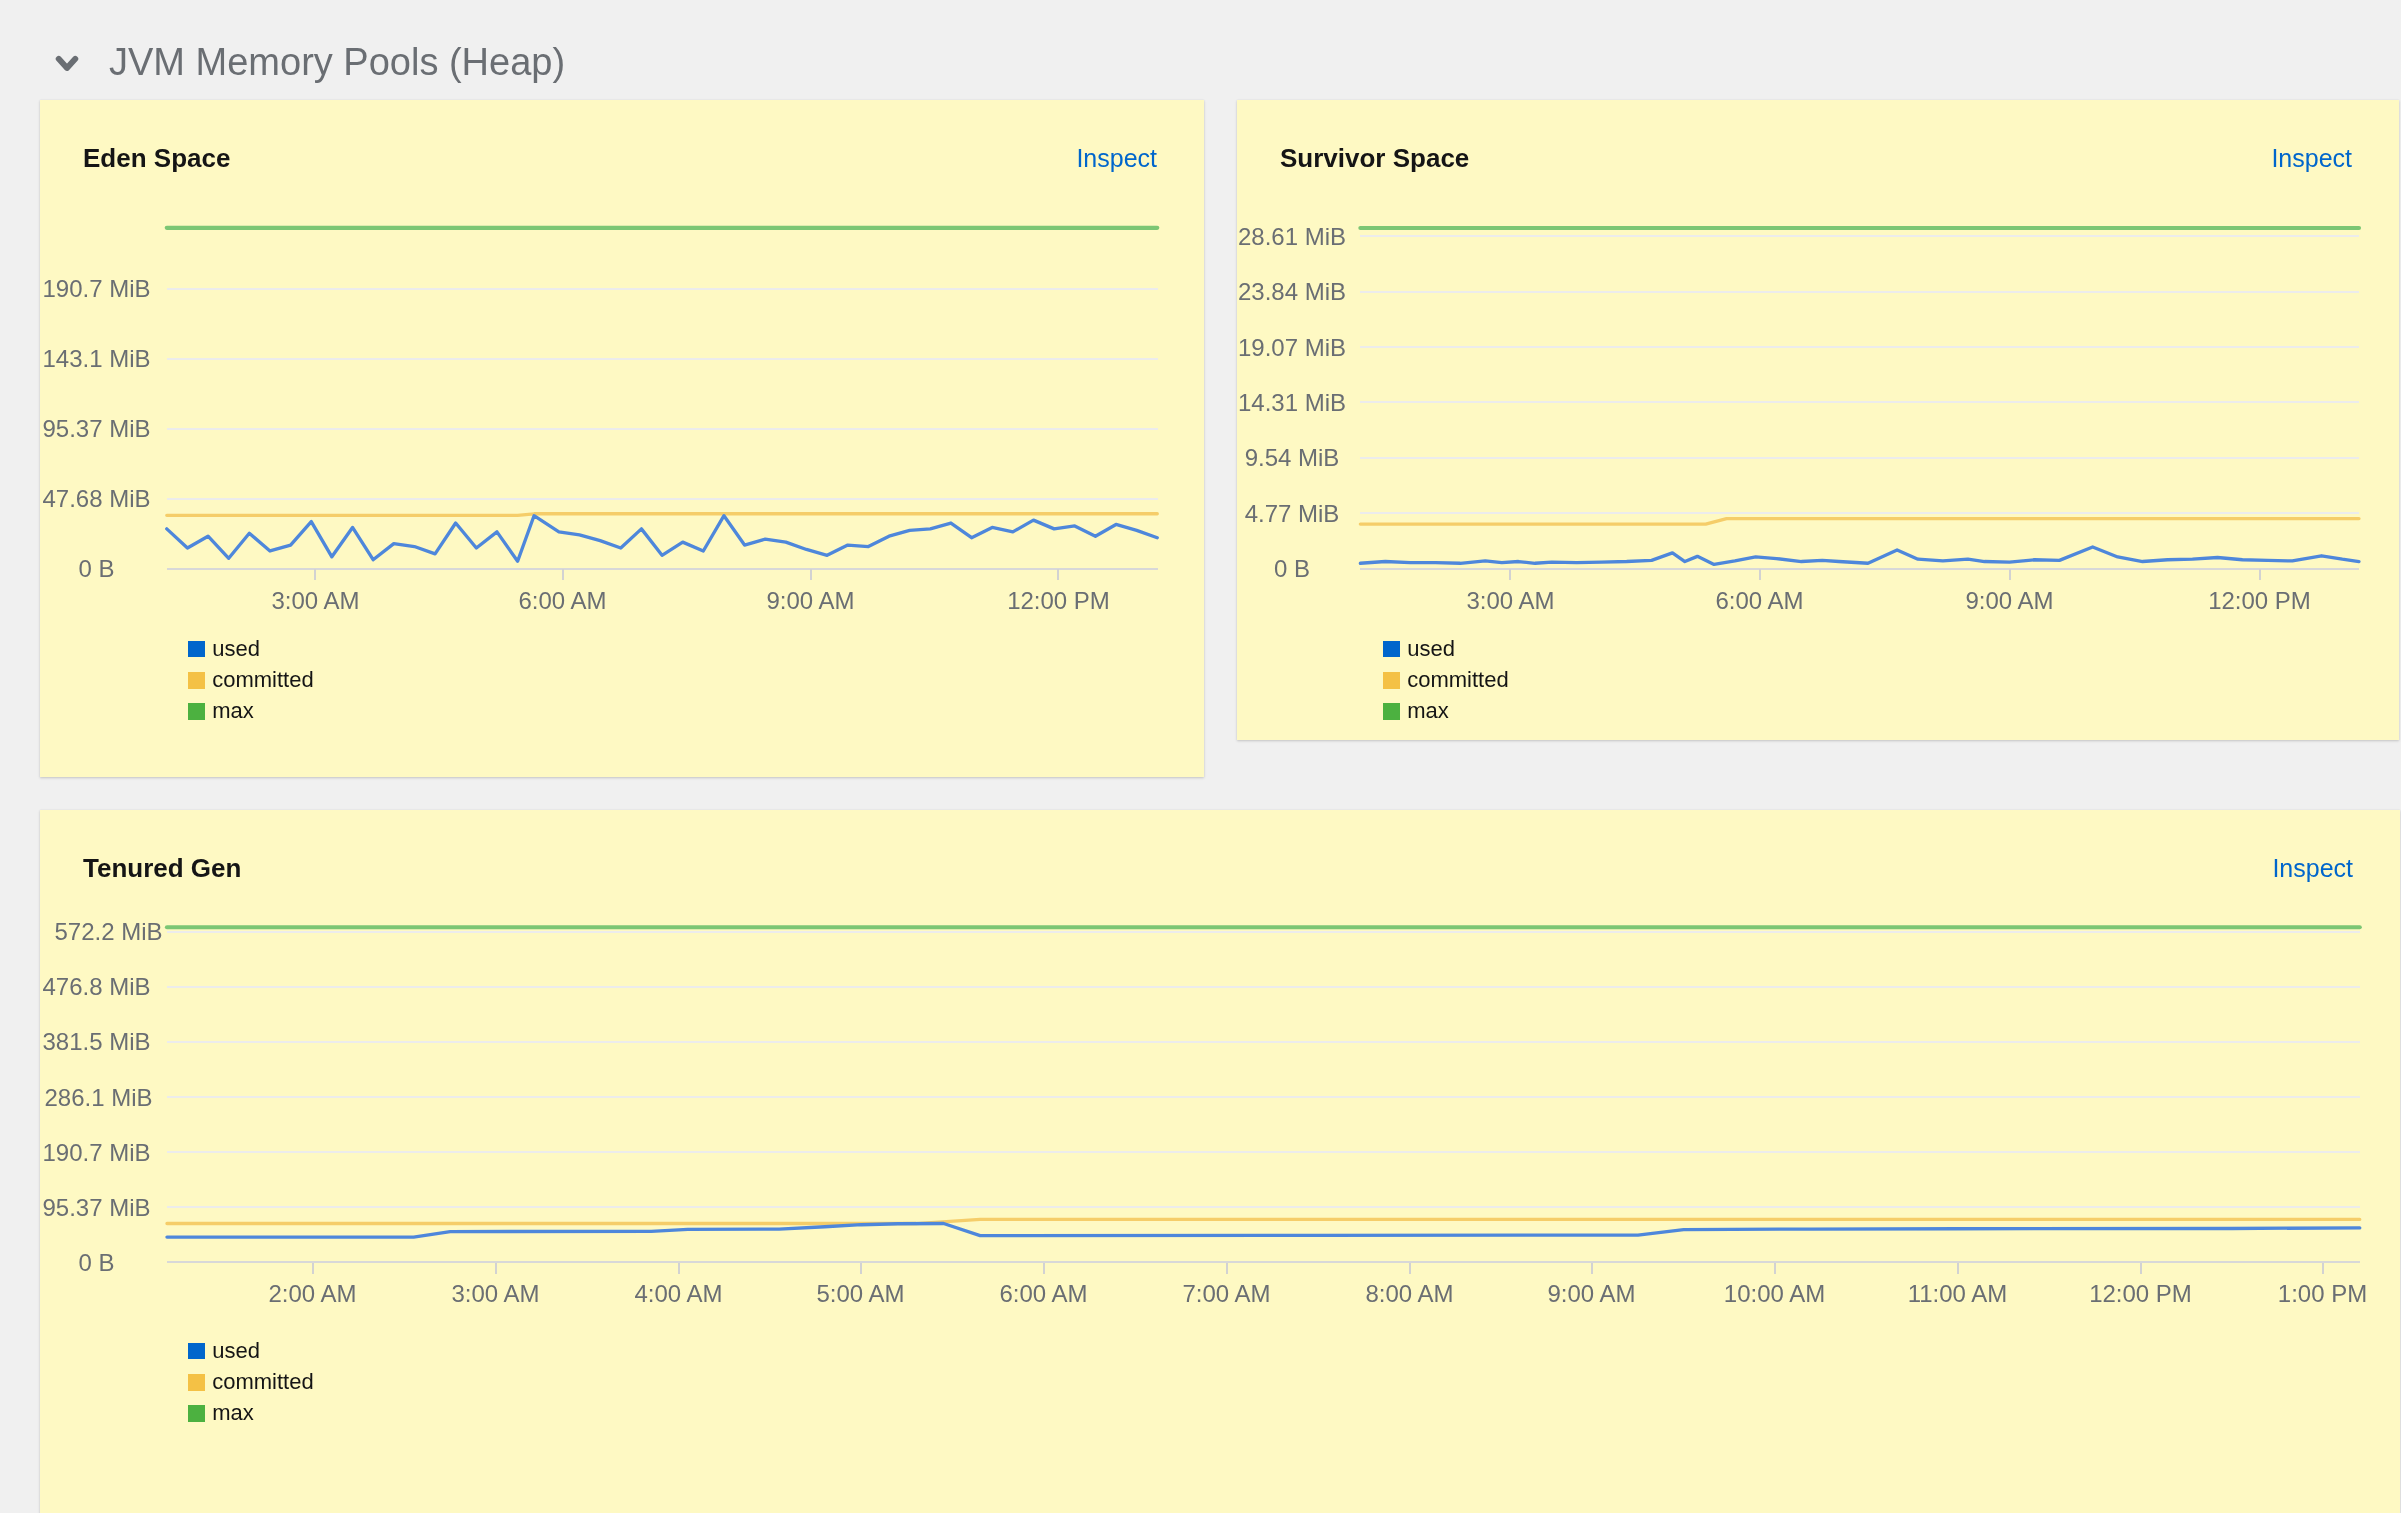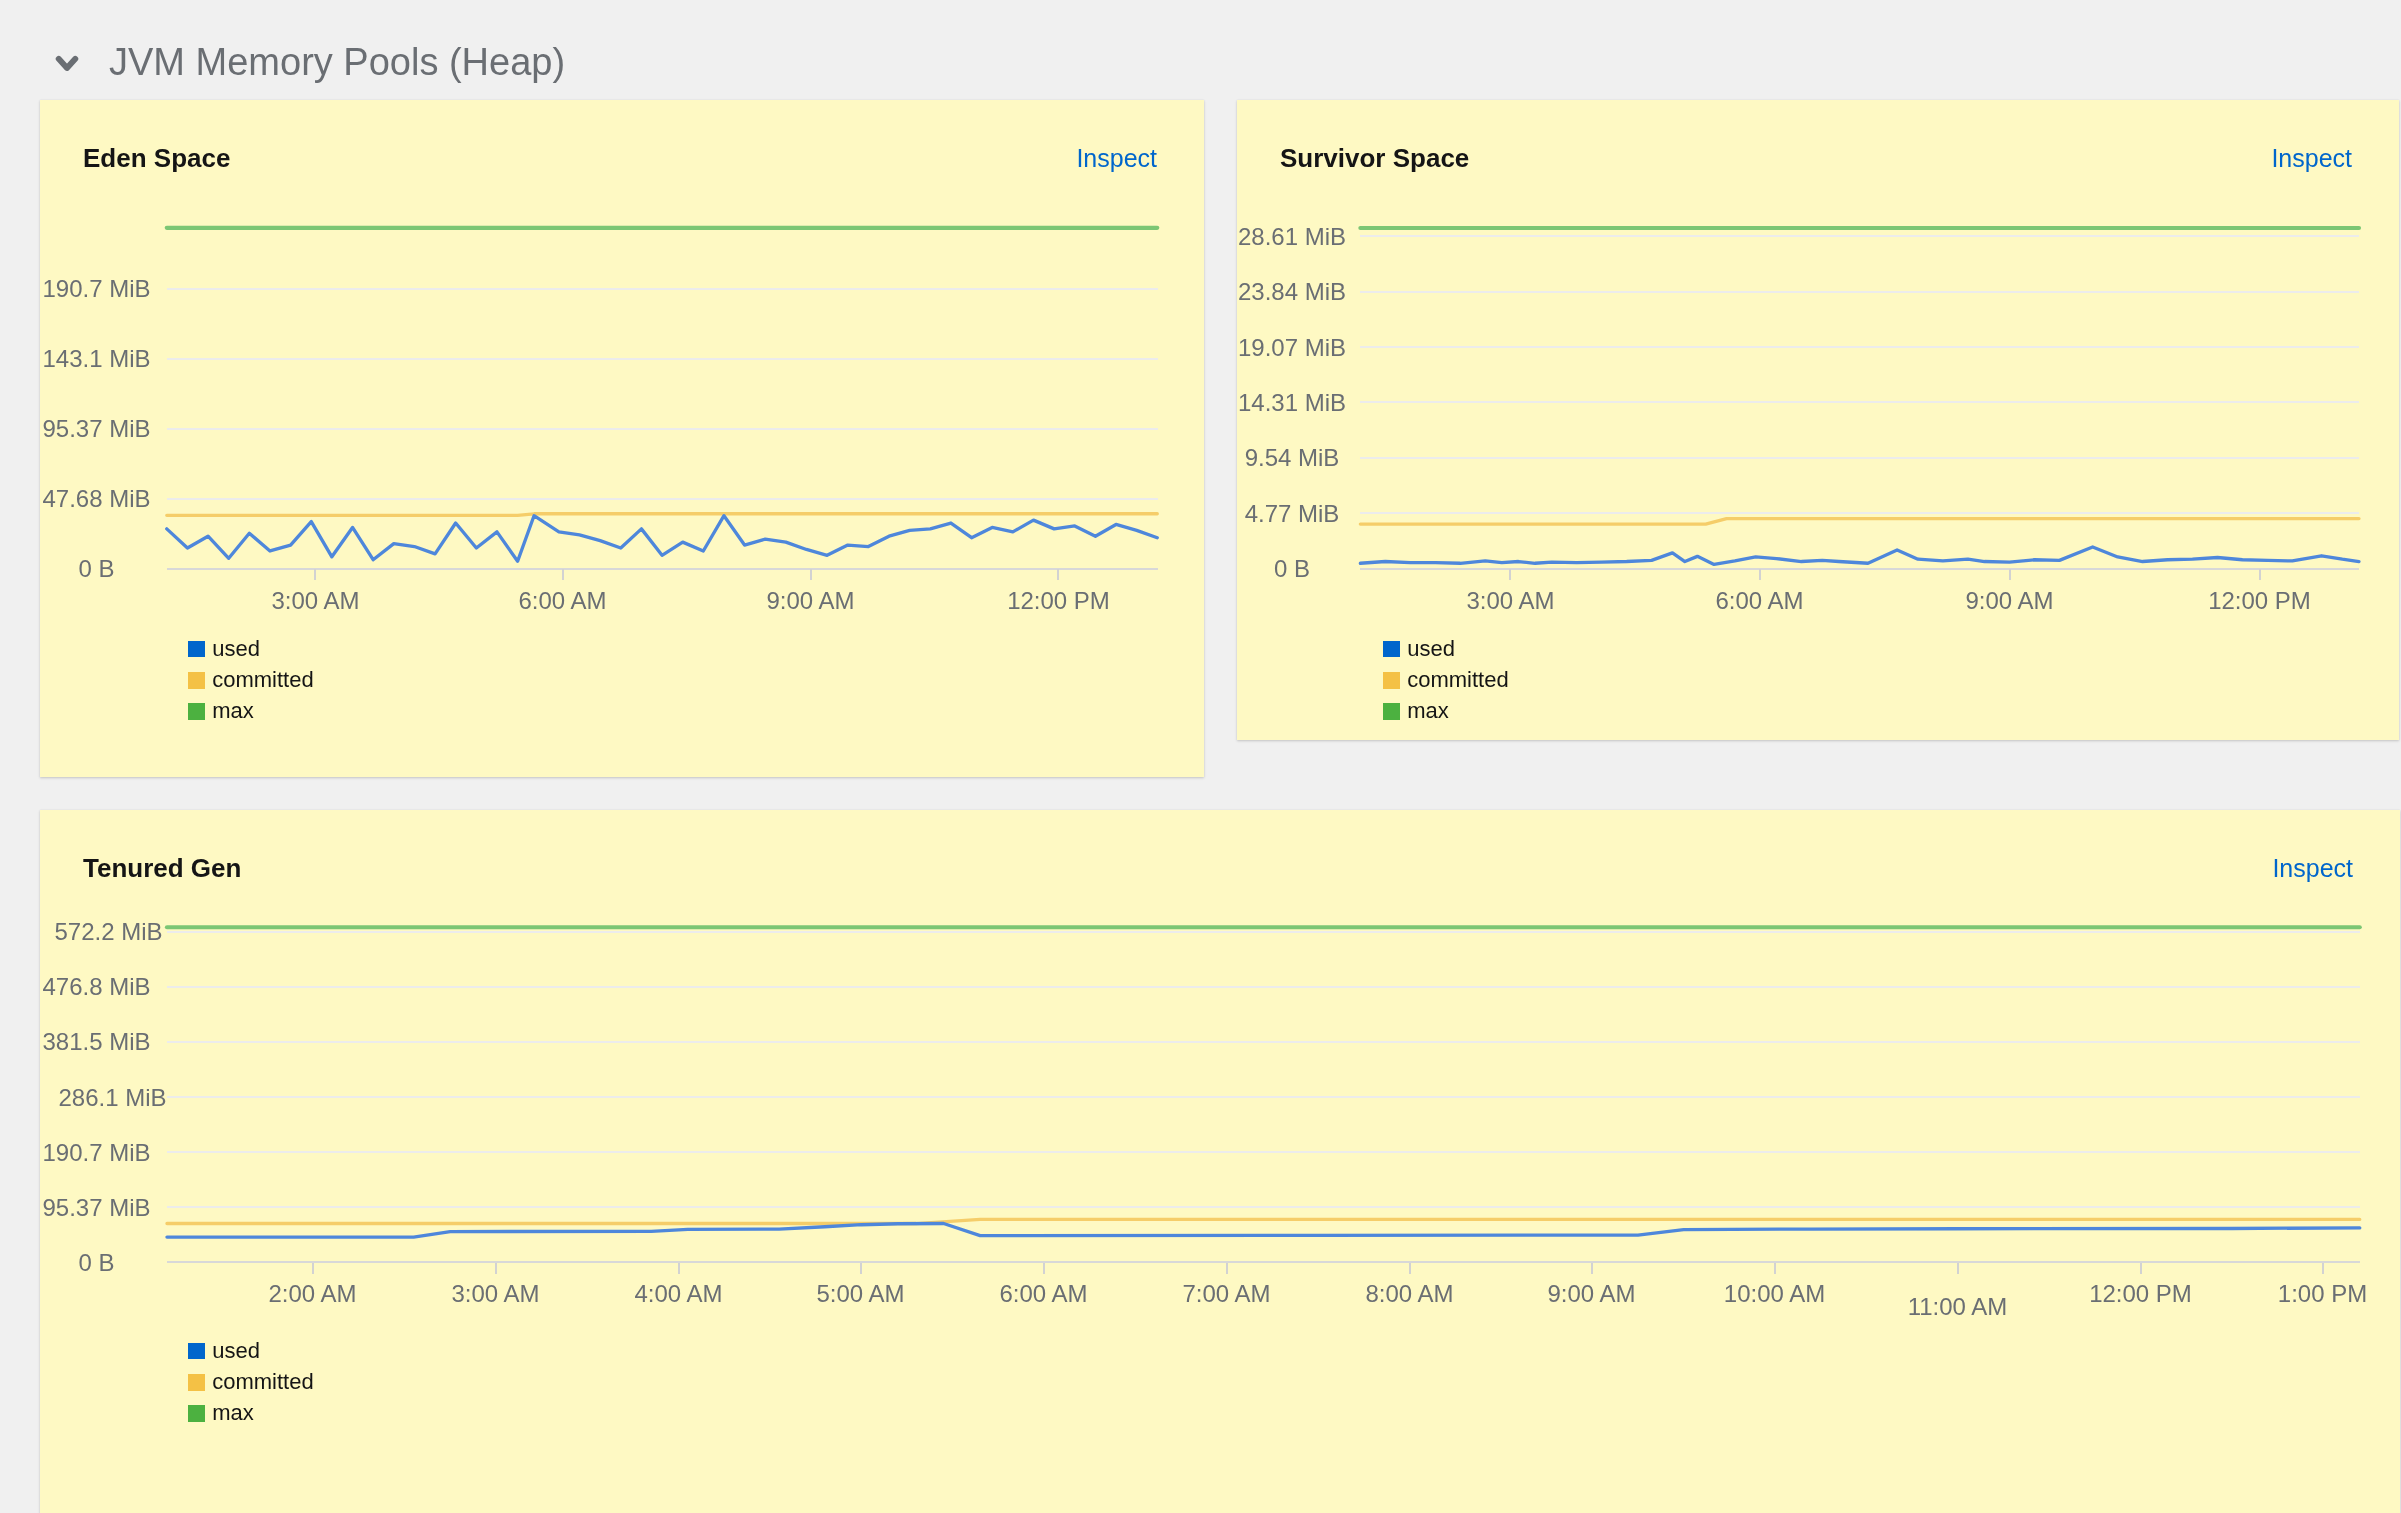--- a/index.html
+++ b/index.html
@@ -163,21 +163,21 @@
     <a class="inspect" href="#">Inspect</a>
   </div>
   <div class="chart-area">
       <div class="gl zero" style="left: 127px; width: 2193px; top: 451px;"></div>
       <div class="ylab" style="left: 0px; width: 113px; top: 439px;">0 B</div>
       <div class="gl" style="left: 127px; width: 2193px; top: 396px;"></div>
       <div class="ylab" style="left: 0px; width: 113px; top: 384px;">95.37 MiB</div>
       <div class="gl" style="left: 127px; width: 2193px; top: 341px;"></div>
       <div class="ylab" style="left: 0px; width: 113px; top: 329px;">190.7 MiB</div>
       <div class="gl" style="left: 127px; width: 2193px; top: 286px;"></div>
-      <div class="ylab" style="left: 16px; width: 113px; top: 274px;">286.1 MiB</div>
+      <div class="ylab" style="left: 2px; width: 113px; top: 274px;">286.1 MiB</div>
       <div class="gl" style="left: 127px; width: 2193px; top: 231px;"></div>
       <div class="ylab" style="left: 0px; width: 113px; top: 218px;">381.5 MiB</div>
       <div class="gl" style="left: 127px; width: 2193px; top: 176px;"></div>
       <div class="ylab" style="left: 0px; width: 113px; top: 163px;">476.8 MiB</div>
       <div class="gl" style="left: 127px; width: 2193px; top: 121px;"></div>
       <div class="ylab" style="left: 12px; width: 113px; top: 108px;">572.2 MiB</div>
       <div class="tk" style="left: 272px; top: 453px;"></div>
       <div class="xlab" style="left: 181px; top: 470px;">2:00 AM</div>
       <div class="tk" style="left: 455px; top: 453px;"></div>
       <div class="xlab" style="left: 364px; top: 470px;">3:00 AM</div>
@@ -189,21 +189,21 @@
       <div class="xlab" style="left: 912px; top: 470px;">6:00 AM</div>
       <div class="tk" style="left: 1186px; top: 453px;"></div>
       <div class="xlab" style="left: 1095px; top: 470px;">7:00 AM</div>
       <div class="tk" style="left: 1369px; top: 453px;"></div>
       <div class="xlab" style="left: 1278px; top: 470px;">8:00 AM</div>
       <div class="tk" style="left: 1551px; top: 453px;"></div>
       <div class="xlab" style="left: 1460px; top: 470px;">9:00 AM</div>
       <div class="tk" style="left: 1734px; top: 453px;"></div>
       <div class="xlab" style="left: 1643px; top: 470px;">10:00 AM</div>
       <div class="tk" style="left: 1917px; top: 453px;"></div>
-      <div class="xlab" style="left: 1826px; top: 483px; text-align: center;">11:00 AM</div>
+      <div class="xlab" style="left: 1826px; top: 470px; text-align: center;">11:00 AM</div>
       <div class="tk" style="left: 2100px; top: 453px;"></div>
       <div class="xlab" style="left: 2009px; top: 470px;">12:00 PM</div>
       <div class="tk" style="left: 2282px; top: 453px;"></div>
       <div class="xlab" style="left: 2191px; top: 470px;">1:00 PM</div>
       <svg class="lines" width="2360" height="662" viewBox="0 0 2830 794">
         <polyline points="152.0,140.6 2782.0,140.6" fill="none" stroke="#7cc674" stroke-width="5" stroke-linejoin="round" stroke-linecap="round"></polyline>
         <polyline points="152.0,496.0 1050.6,496.0 1127.3,491.1 2782.0,491.1" fill="none" stroke="#f5cd69" stroke-width="4" stroke-linejoin="round" stroke-linecap="round"></polyline>
         <polyline points="152.0,512.2 447.9,512.2 491.7,505.7 732.8,505.3 776.6,502.9 886.2,502.6 941.0,499.8 984.8,497.4 1028.7,496.3 1083.5,496.0 1127.3,510.5 1532.8,510.2 1916.3,509.8 1971.1,503.2 2124.5,502.6 2299.8,502.2 2628.6,501.9 2782.0,501.2" fill="none" stroke="#4e87db" stroke-width="4" stroke-linejoin="round" stroke-linecap="round"></polyline>
       </svg>
       <div class="legend" style="left: 148px; top: 530px;">

